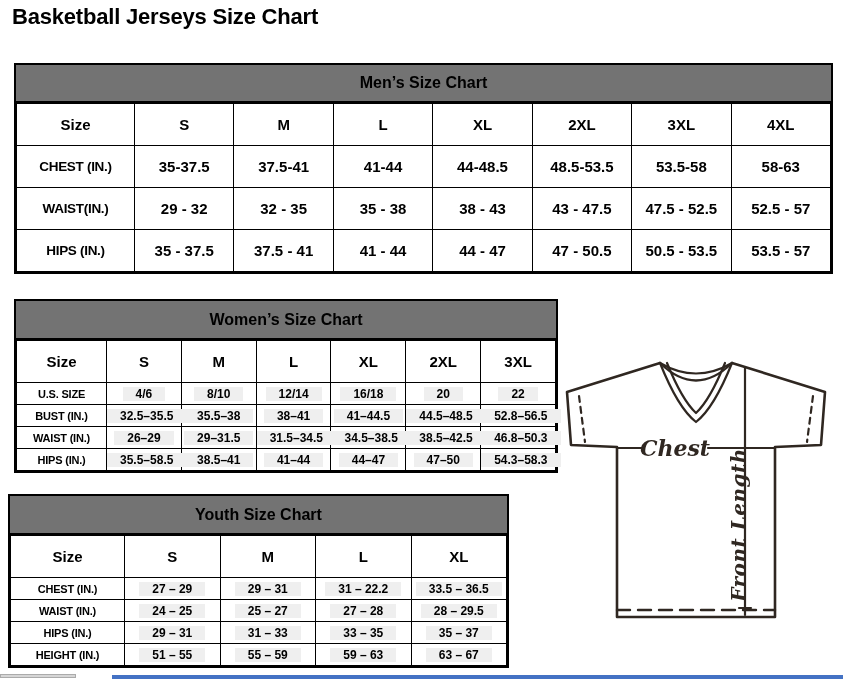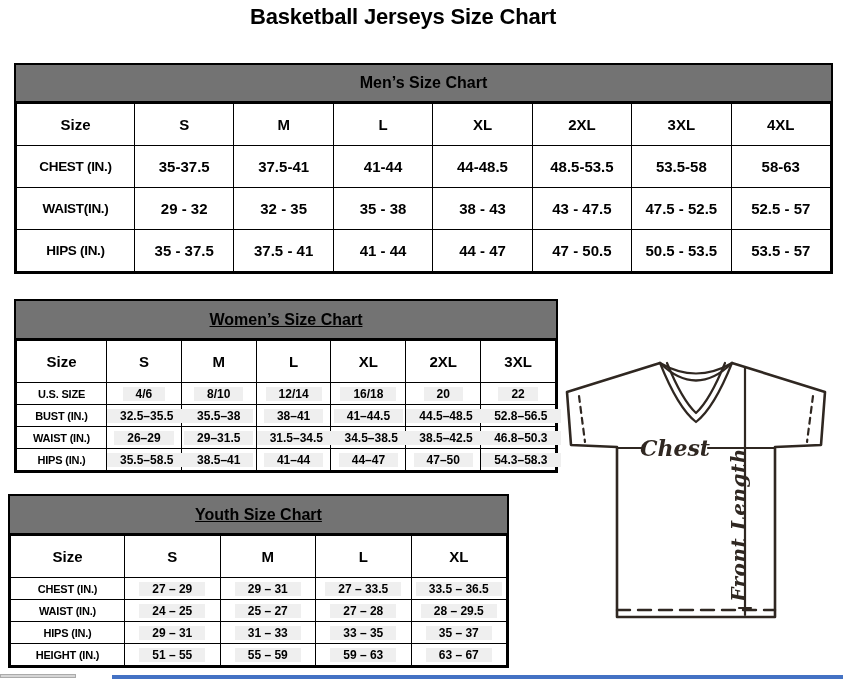--- a/index.html
+++ b/index.html
@@ -3,42 +3,42 @@
 <meta charset="utf-8">
 <style>
   html,body{margin:0;padding:0;}
   body{
     width:843px;height:679px;background:#ffffff;overflow:hidden;position:relative;
     font-family:"Liberation Sans","DejaVu Sans",sans-serif;color:#000;
   }
   .page{position:absolute;inset:0;}
   .title{
     position:absolute;left:0;top:4px;width:806px;margin:0;
-    text-align:center;font-size:22px;font-weight:700;letter-spacing:-0.2px;
+    font-size:22px;font-weight:700;letter-spacing:-0.2px;padding-left:12px;
   }
   .panel{position:absolute;border:2px solid #000;background:#fff;}
   .panel-title{
     background:#737373;border-bottom:2px solid #000;
     display:flex;align-items:center;justify-content:center;
     font-weight:700;font-size:16px;
   }
   .panel table{border-collapse:collapse;width:100%;table-layout:fixed;}
   .panel th,.panel td{
     border:1px solid #000;text-align:center;vertical-align:middle;
     font-weight:700;padding:0;
   }
   
   .mens{left:14px;top:63px;width:815px;}
   .mens .panel-title{height:36px;}
   .mens th,.mens td{height:41px;font-size:15px;}
   .mens tr:first-child th{font-size:15px;}
   .mens .rowlabel{font-size:13.5px;letter-spacing:-0.3px;}
   .mens col.c0{width:118px;}
   
-  .compact .panel-title{height:37px;text-decoration:underline;}
+  .compact .panel-title{height:37px;}
   .compact tr:first-child th{height:41px;font-size:15px;}
   .compact th,.compact td{height:21px;font-size:12px;}
   .compact .rowlabel{font-size:11px;letter-spacing:-0.2px;}
   .compact td .val{background:#efefef;padding:0 13px;white-space:nowrap;}
   .womens{left:14px;top:299px;width:540px;}
   .womens col.c0{width:90px;}
   .youth{left:8px;top:494px;width:497px;}
   .youth col.c0{width:114px;}
   
   .jersey{position:absolute;left:556px;top:360px;}
@@ -192,21 +192,21 @@
             <th>Size</th>
             <th>S</th>
             <th>M</th>
             <th>L</th>
             <th>XL</th>
           </tr>
           <tr>
             <th class="rowlabel">CHEST (IN.)</th>
             <td><span class="val">27 – 29</span></td>
             <td><span class="val">29 – 31</span></td>
-            <td><span class="val">27 – 33.5</span></td>
+            <td><span class="val">31 – 22.2</span></td>
             <td><span class="val">33.5 – 36.5</span></td>
           </tr>
           <tr>
             <th class="rowlabel">WAIST (IN.)</th>
             <td><span class="val">24 – 25</span></td>
             <td><span class="val">25 – 27</span></td>
             <td><span class="val">27 – 28</span></td>
             <td><span class="val">28 – 29.5</span></td>
           </tr>
           <tr>

